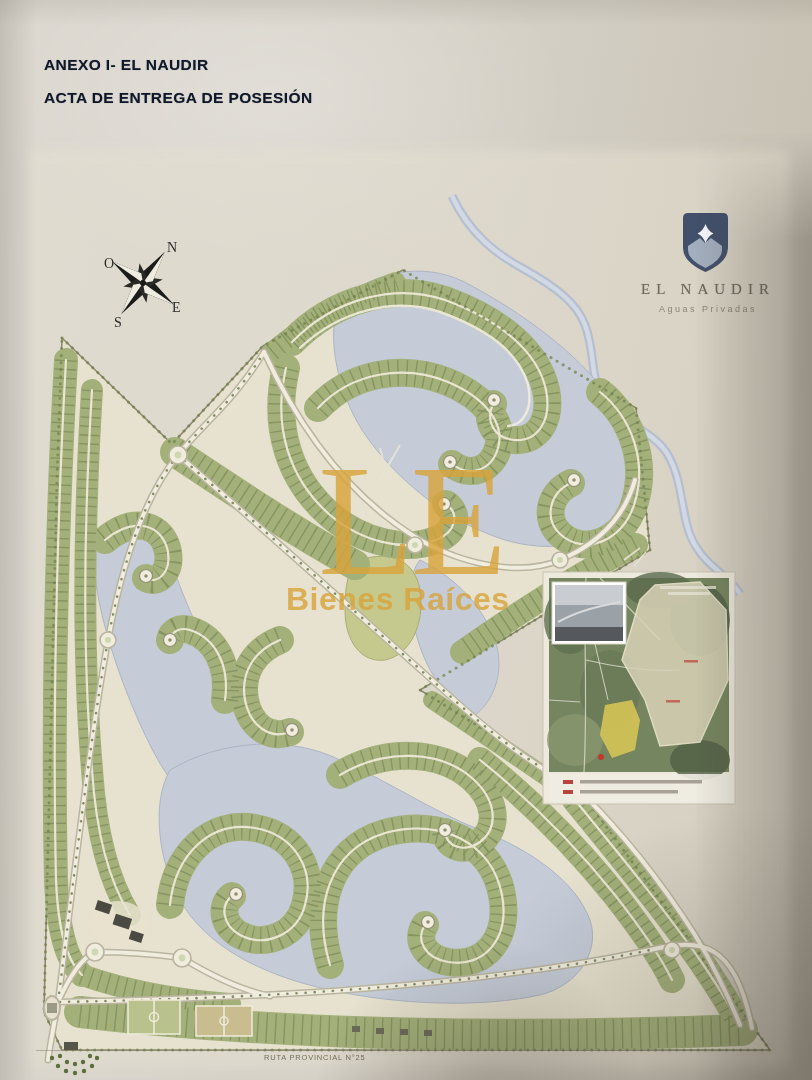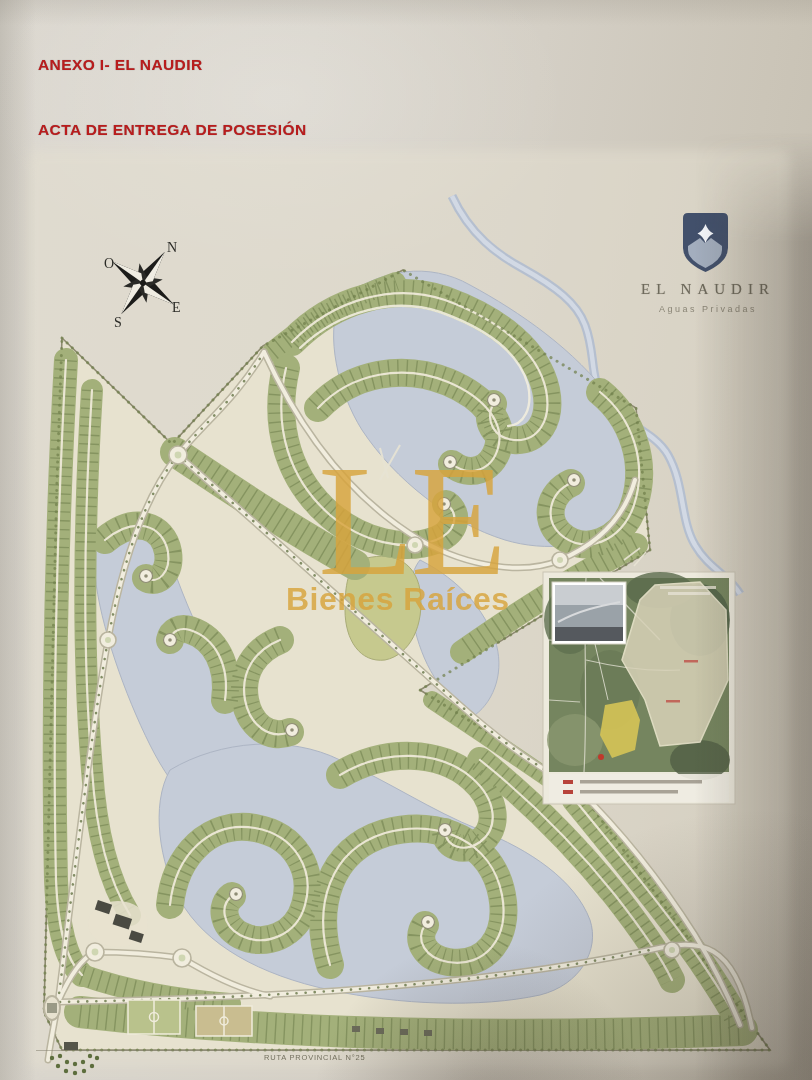--- a/index.html
+++ b/index.html
@@ -13,24 +13,24 @@
   .paper-sheen{position:absolute;inset:0;
     background:radial-gradient(ellipse 420px 260px at 34% 9%, rgba(255,255,255,.22), rgba(255,255,255,0) 70%);}
   .left-vignette{position:absolute;left:0;top:0;width:36px;height:1080px;
     background:linear-gradient(to right, rgba(95,90,78,.20), rgba(95,90,78,0));}
   .top-vignette{position:absolute;left:0;top:0;width:812px;height:26px;
     background:linear-gradient(to bottom, rgba(110,104,92,.14), rgba(110,104,92,0));}
   
   .map-sheet{position:absolute;left:26px;top:150px;width:764px;height:918px;
     background:#e4dfd0;opacity:.55;border-radius:10px;filter:blur(6px);}
 
-  .doc-title{position:absolute;left:38px;color:#b91c1c;font-weight:bold;
+  .doc-title{position:absolute;left:44px;color:#0f172a;font-weight:bold;
     font-size:15.5px;letter-spacing:.4px;text-shadow:0 0 1px rgba(39,43,53,.45);}
   .doc-title.l1{top:56px;}
-  .doc-title.l2{top:89px;margin-top:32px;}
+  .doc-title.l2{top:89px;}
 
   svg.plan{position:absolute;left:0;top:0;filter:blur(.35px);}
 
   
   .brand-name{position:absolute;left:622px;top:281px;width:172px;text-align:center;
     font-family:"Liberation Serif", serif;color:#6e6a5c;font-size:15px;letter-spacing:6px;
     text-shadow:0 0 1px rgba(110,106,92,.5);}
   .brand-tagline{position:absolute;left:632px;top:304px;width:152px;text-align:center;
     color:#8a8576;font-size:9px;letter-spacing:2.5px;}
 

